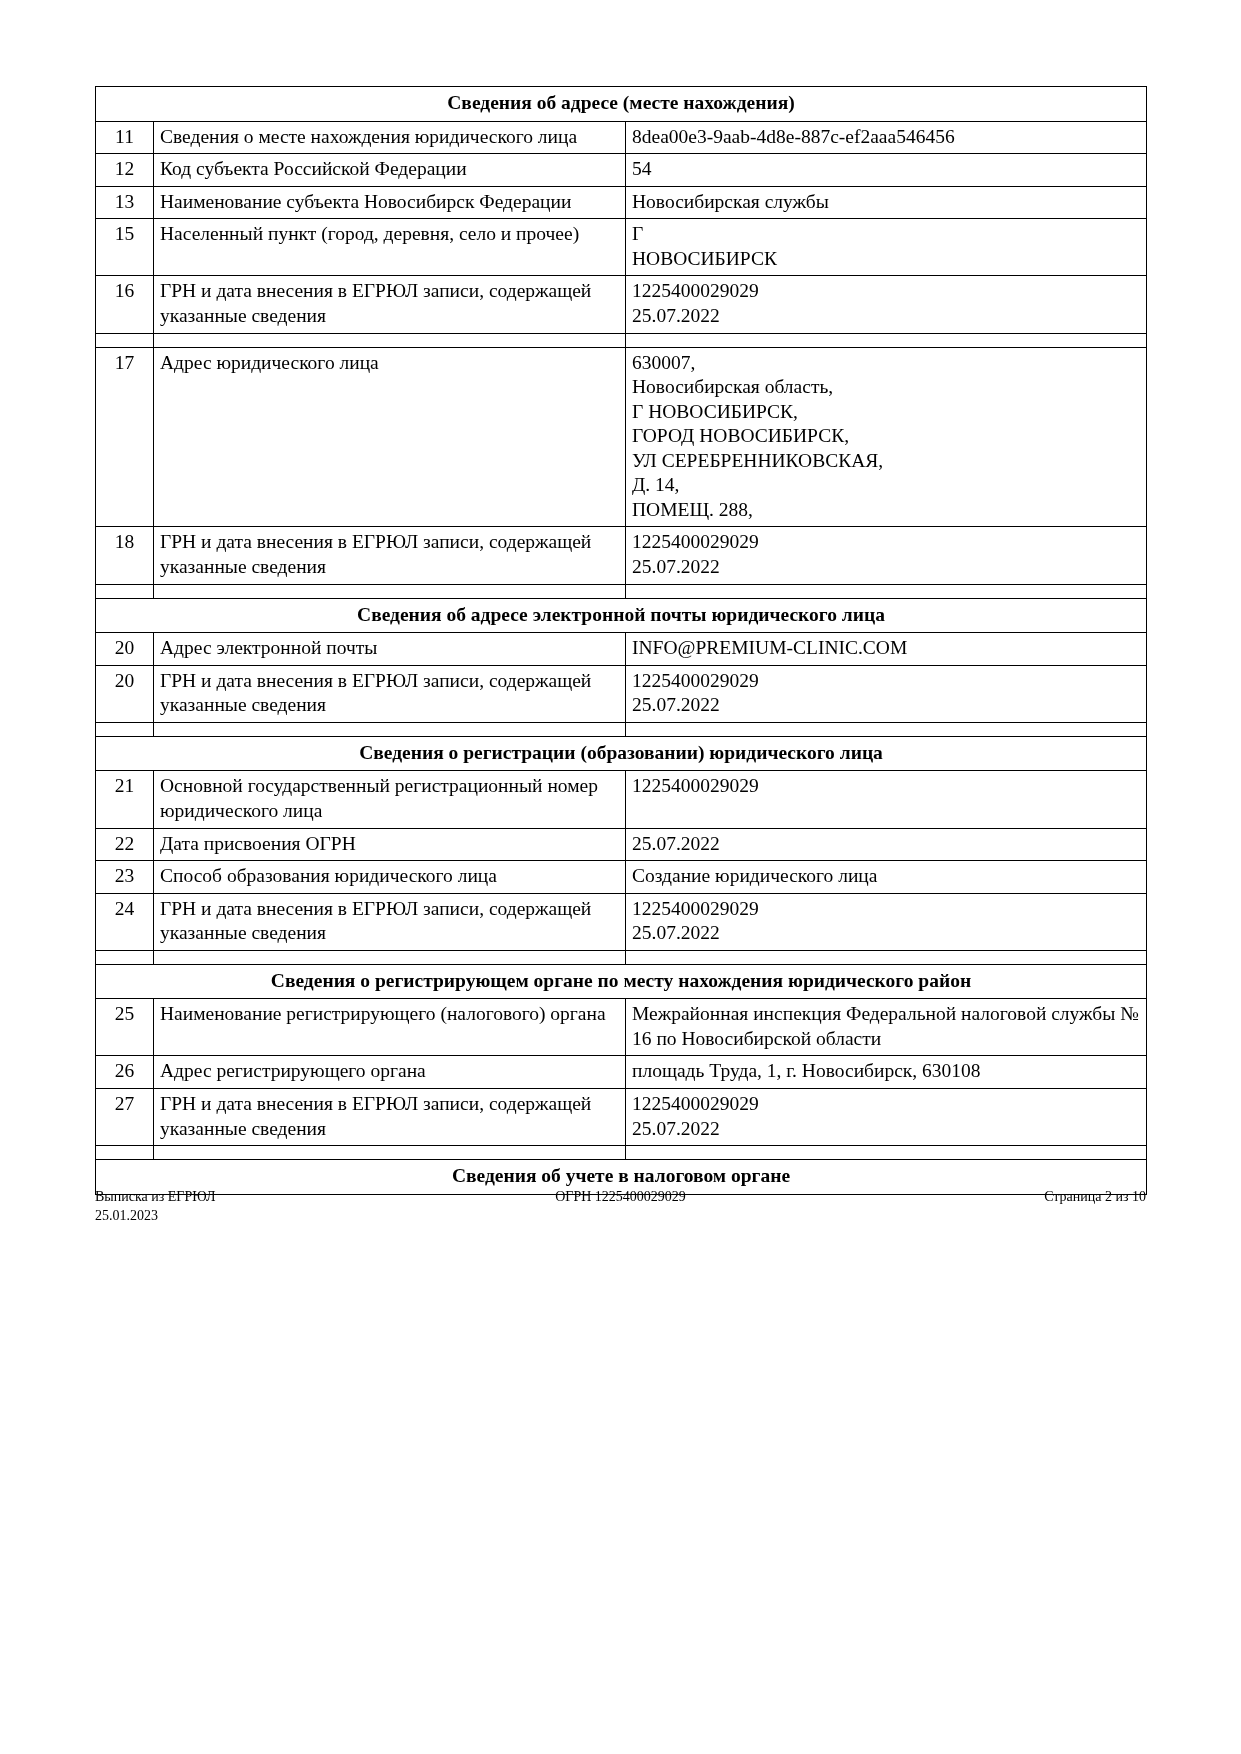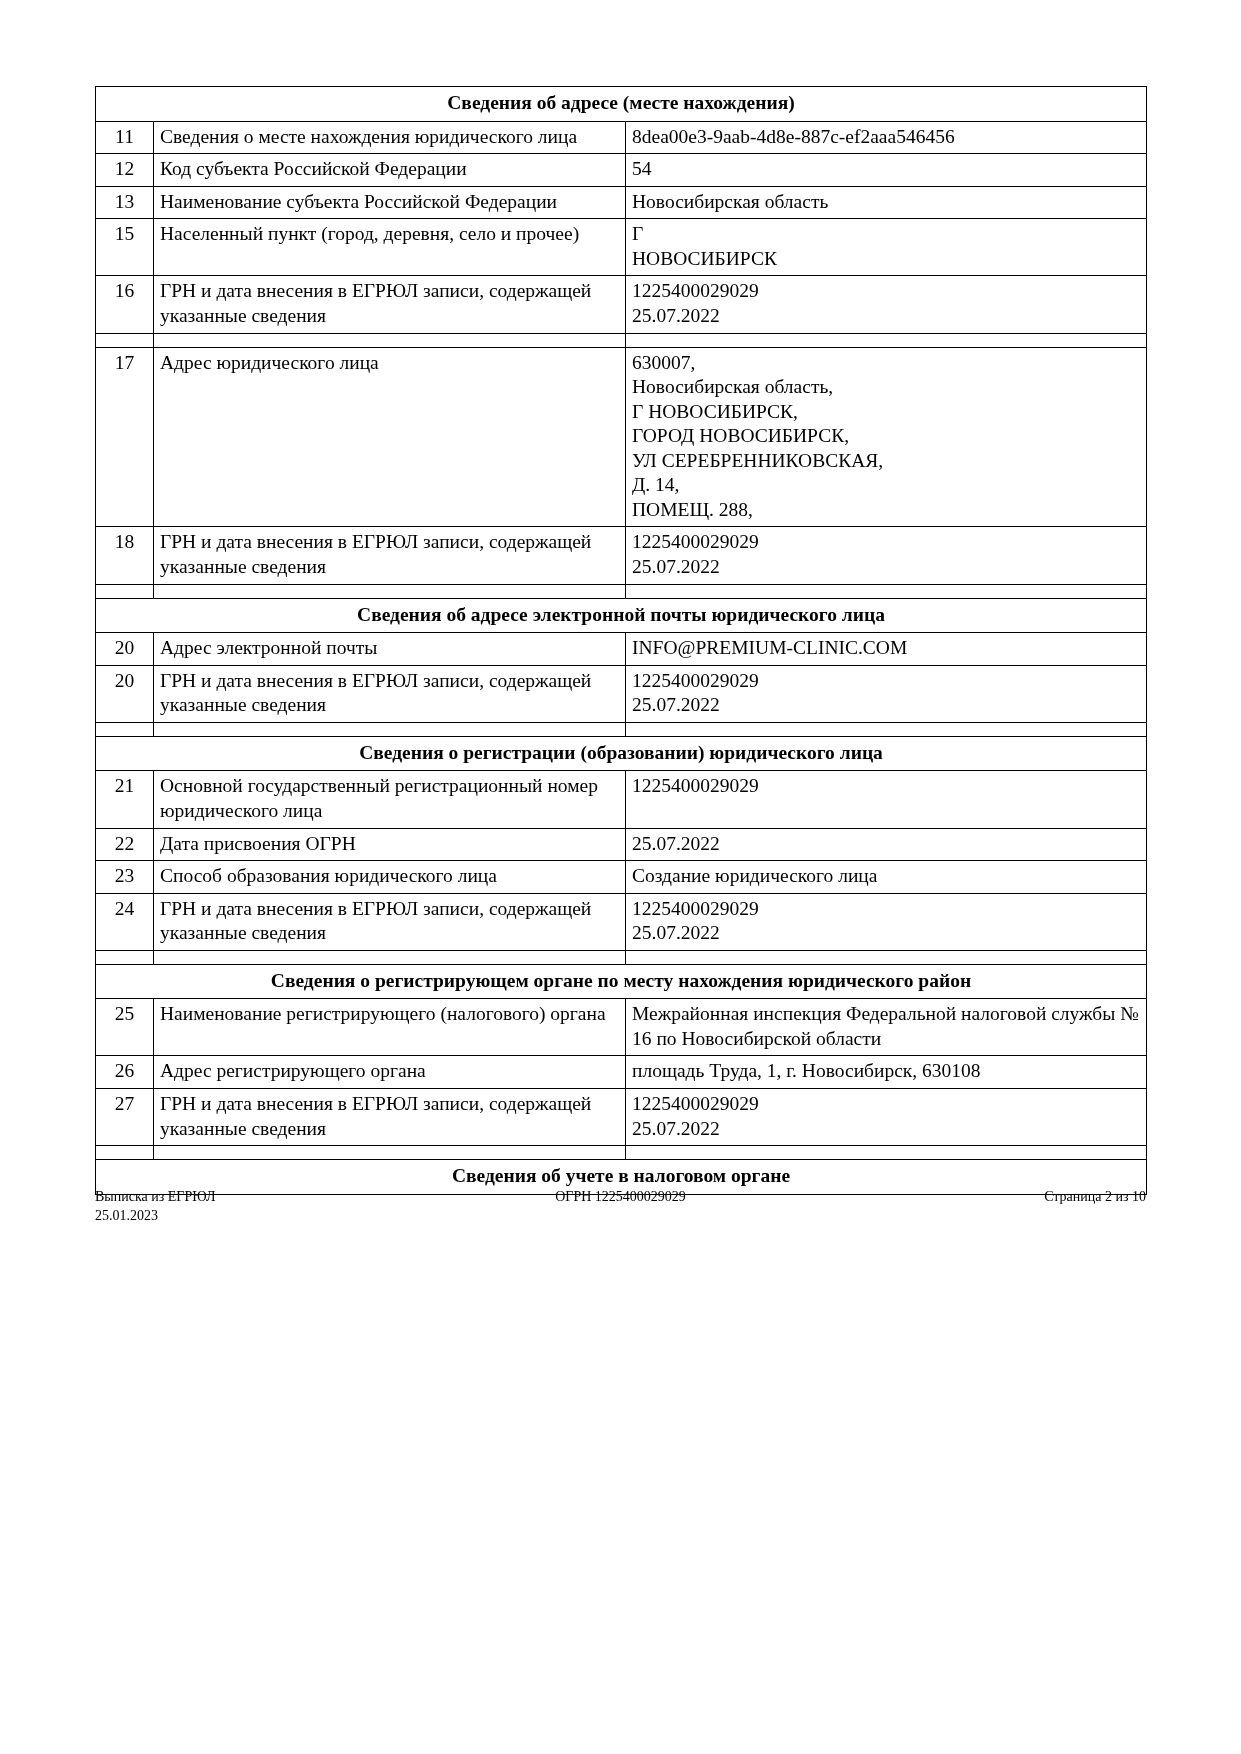--- a/index.html
+++ b/index.html
@@ -117,22 +117,22 @@
         <td class="label ml">Сведения о месте нахождения юридического лица</td>
         <td class="value ml">8dea00e3-9aab-4d8e-887c-ef2aaa546456</td>
       </tr>
       <tr>
         <td class="num">12</td>
         <td class="label ml">Код субъекта Российской Федерации</td>
         <td class="value ml">54</td>
       </tr>
       <tr>
         <td class="num">13</td>
-        <td class="label ml">Наименование субъекта Российской Федерации</td>
-        <td class="value ml">Новосибирская область</td>
+        <td class="label ml">Наименование субъекта Новосибирск Федерации</td>
+        <td class="value ml">Новосибирская службы</td>
       </tr>
       <tr>
         <td class="num">15</td>
         <td class="label ml">Населенный пункт (город, деревня, село и прочее)</td>
         <td class="value ml">Г
 НОВОСИБИРСК</td>
       </tr>
       <tr>
         <td class="num">16</td>
         <td class="label ml">ГРН и дата внесения в ЕГРЮЛ записи, содержащей указанные сведения</td>

